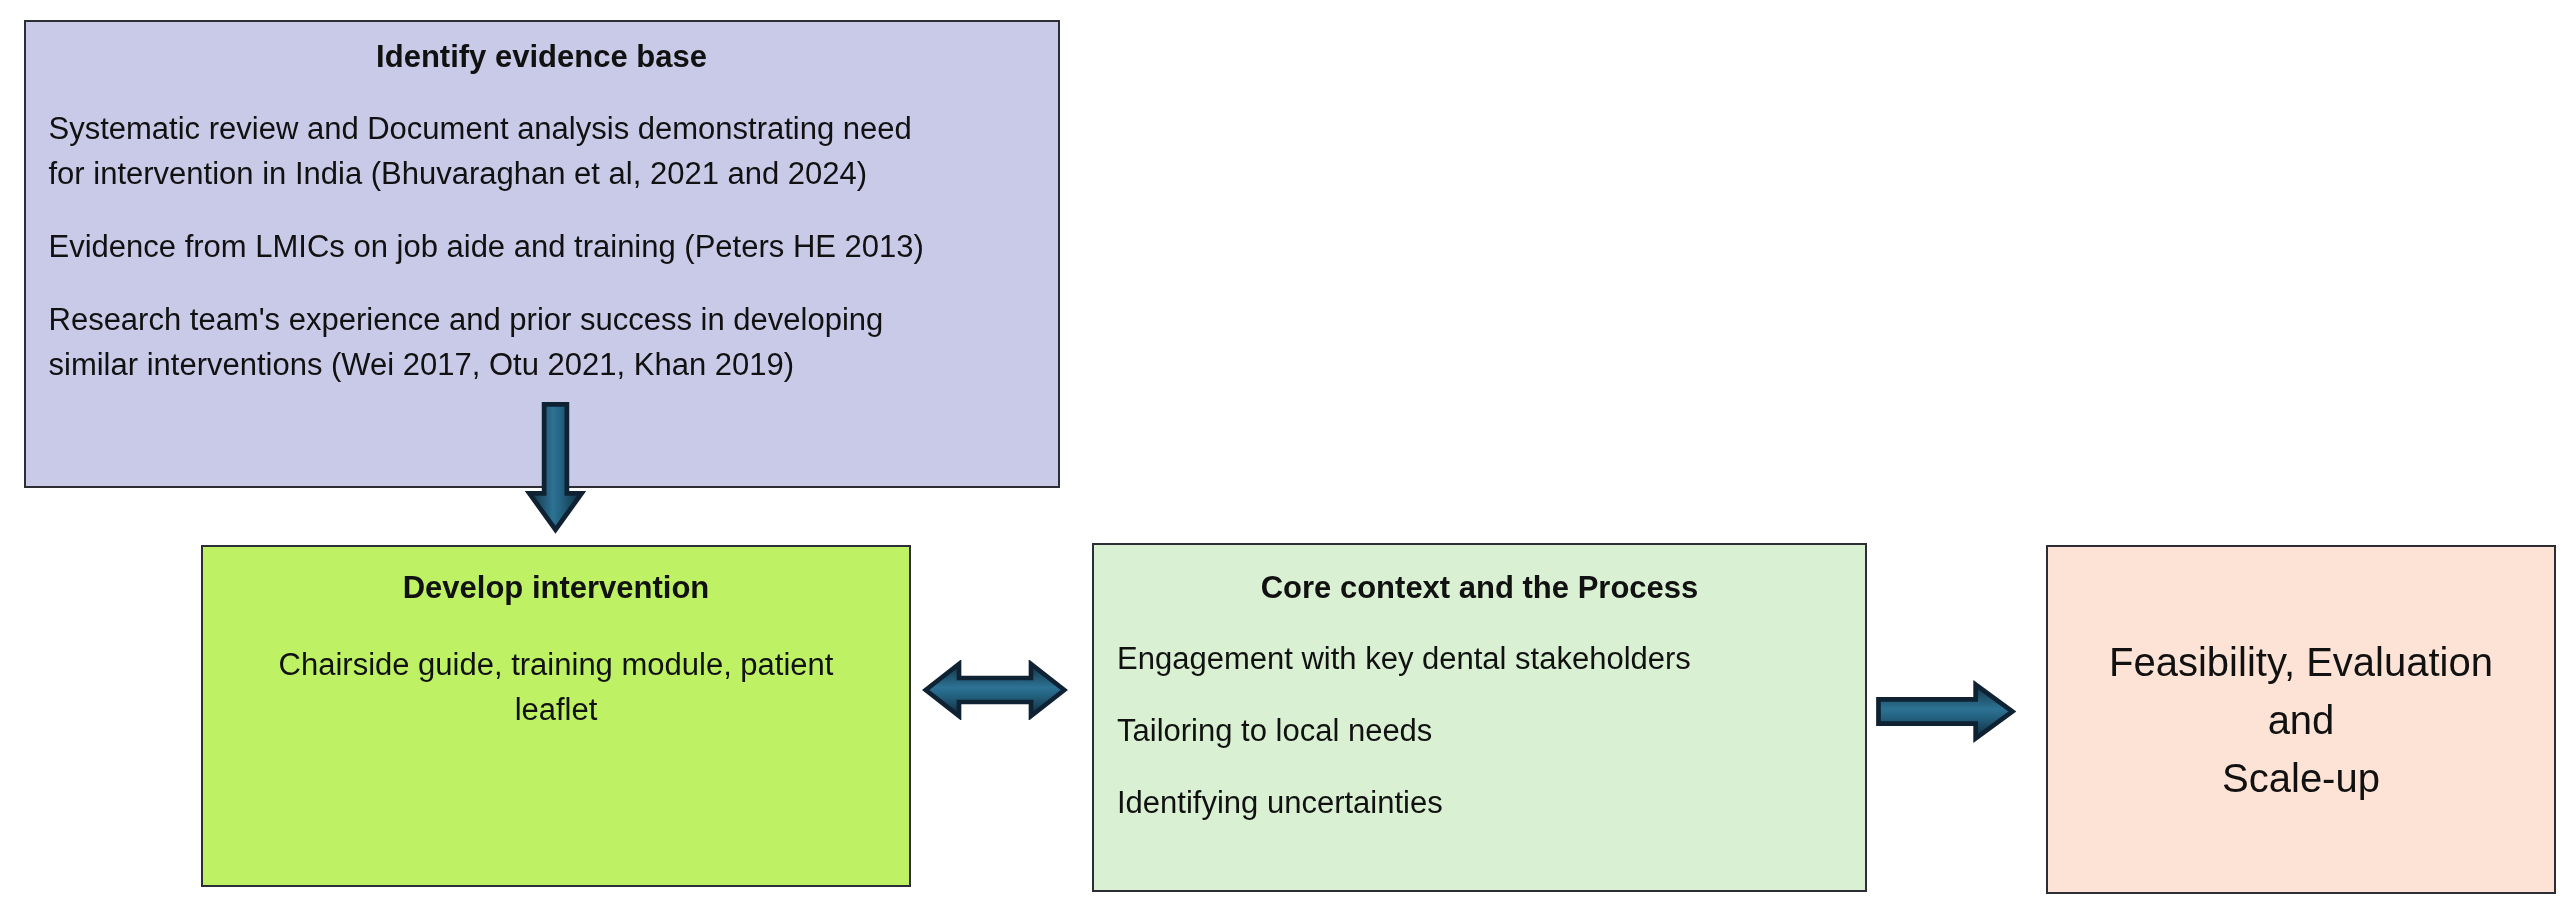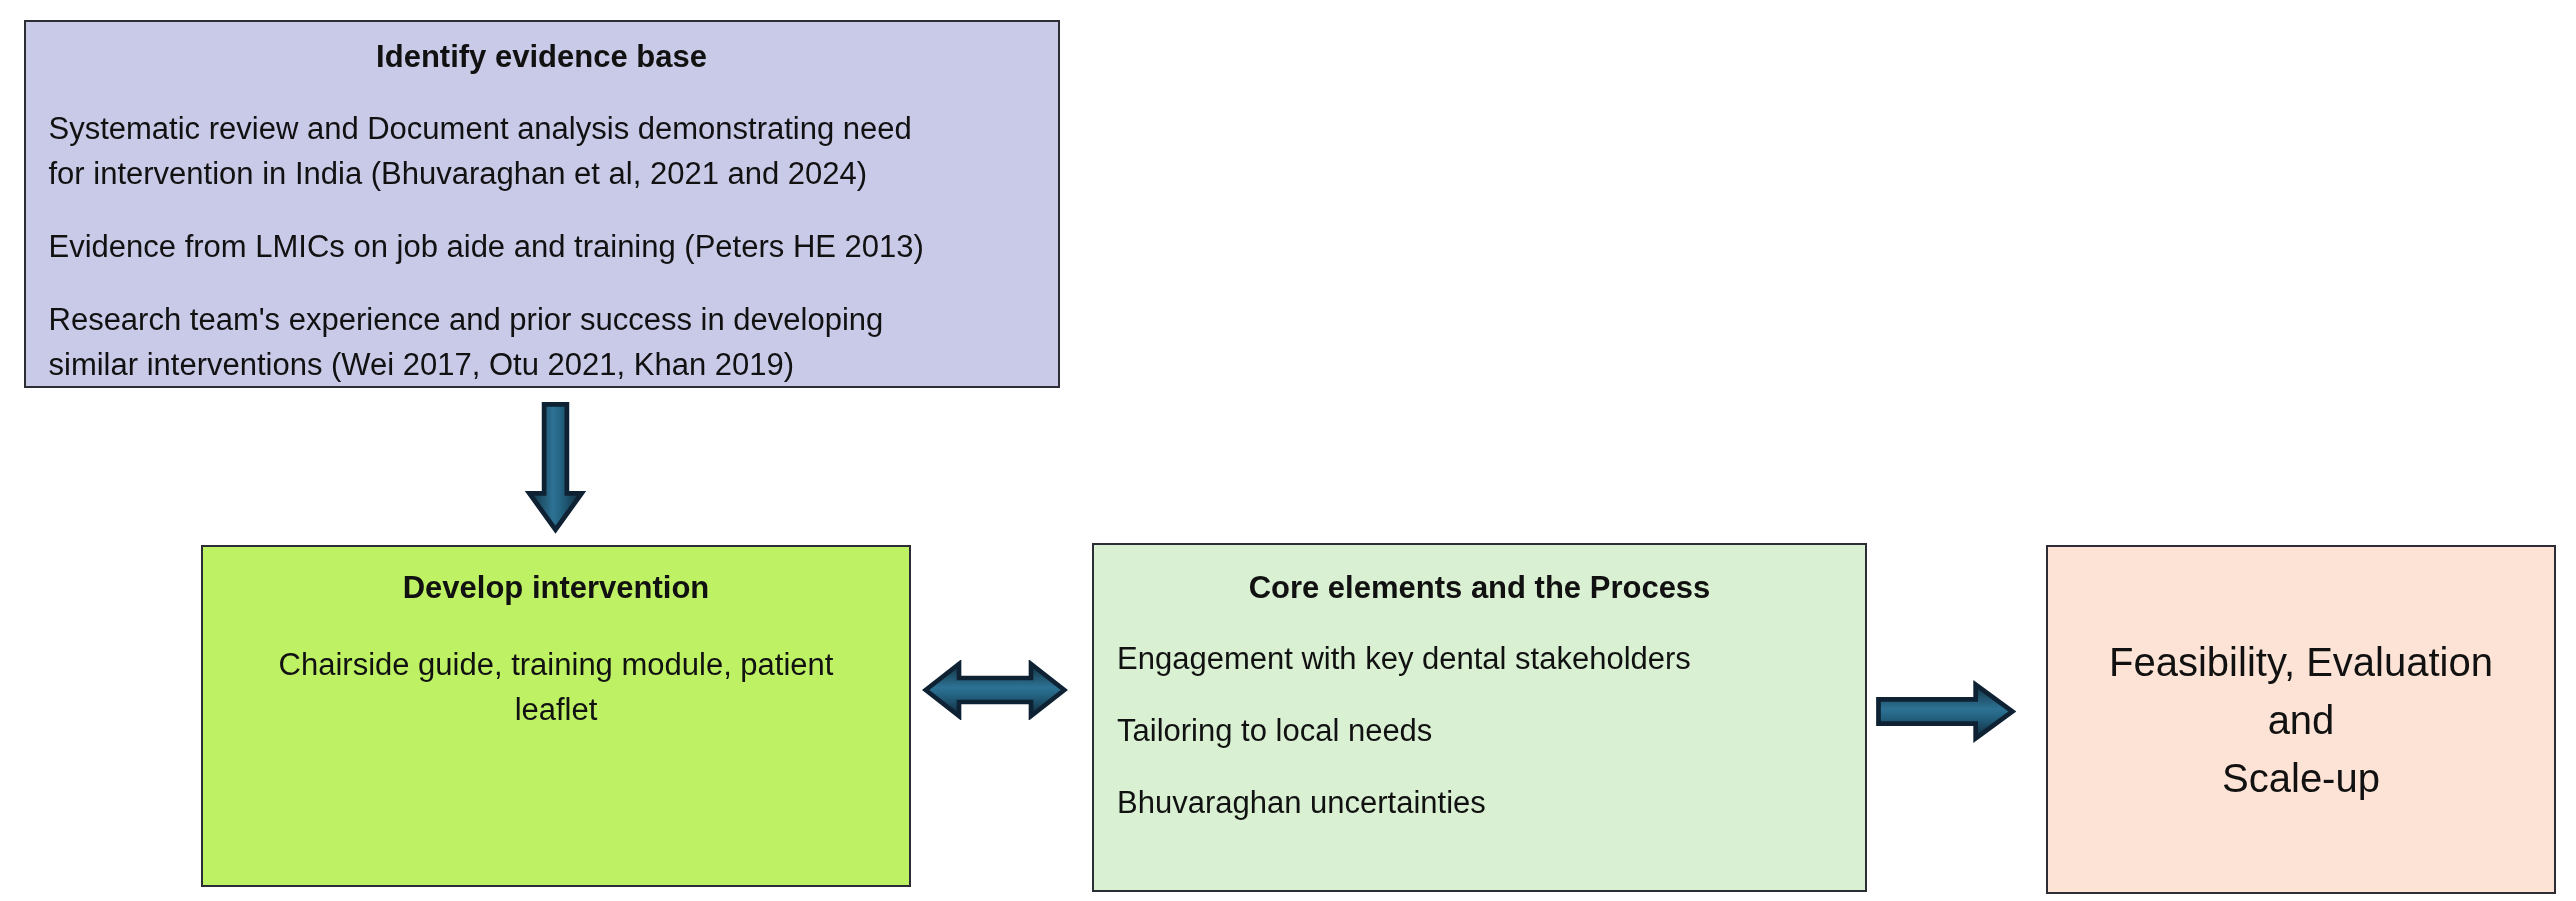--- a/index.html
+++ b/index.html
@@ -25,21 +25,21 @@
     white-space: pre-line;
   }
   .box p {
     font-size: 31px;
     line-height: 1.45;
     white-space: pre-line;
   }
 
   
   .box-evidence {
-    left: 23.5px; top: 20px; width: 1036px; height: 368px;
+    left: 23.5px; top: 20px; width: 1036px; height: 468px;
     background: #c9c9e8;
   }
   .box-evidence .title { margin-top: 4px; }
   .box-evidence p { text-align: left; margin-top: 28px; }
 
   
   .box-develop {
     left: 201px; top: 545px; width: 710px; height: 342px;
     background: #bef264;
   }
@@ -110,24 +110,24 @@
           <stop offset="0.45" stop-color="#2d7294"></stop>
           <stop offset="0.6" stop-color="#246382"></stop>
           <stop offset="1" stop-color="#102a3a"></stop>
         </linearGradient>
       </defs>
       <polygon points="5,45 55,6 55,27 163,27 163,6 213,45 163,84 163,63 55,63 55,84" fill="url(#gradV)" stroke="#0e2233" stroke-width="7" stroke-linejoin="miter"></polygon>
     </svg>
   </div>
 
   <div class="box box-core">
-    <div class="title">Core elements and the Process</div>
+    <div class="title">Core context and the Process</div>
     <p>Engagement with key dental stakeholders</p>
     <p>Tailoring to local needs</p>
-    <p>Bhuvaraghan uncertainties</p>
+    <p>Identifying uncertainties</p>
   </div>
 
   <div class="arrow" style="left:1875px; top:680px;">
     <svg width="141" height="63" viewBox="0 0 210 94">
       <polygon points="5,29 150,29 150,7 205,47 150,87 150,65 5,65" fill="url(#gradV)" stroke="#0e2233" stroke-width="7" stroke-linejoin="miter"></polygon>
     </svg>
   </div>
 
   <div class="box box-feasibility">
     <p>Feasibility, Evaluation and

